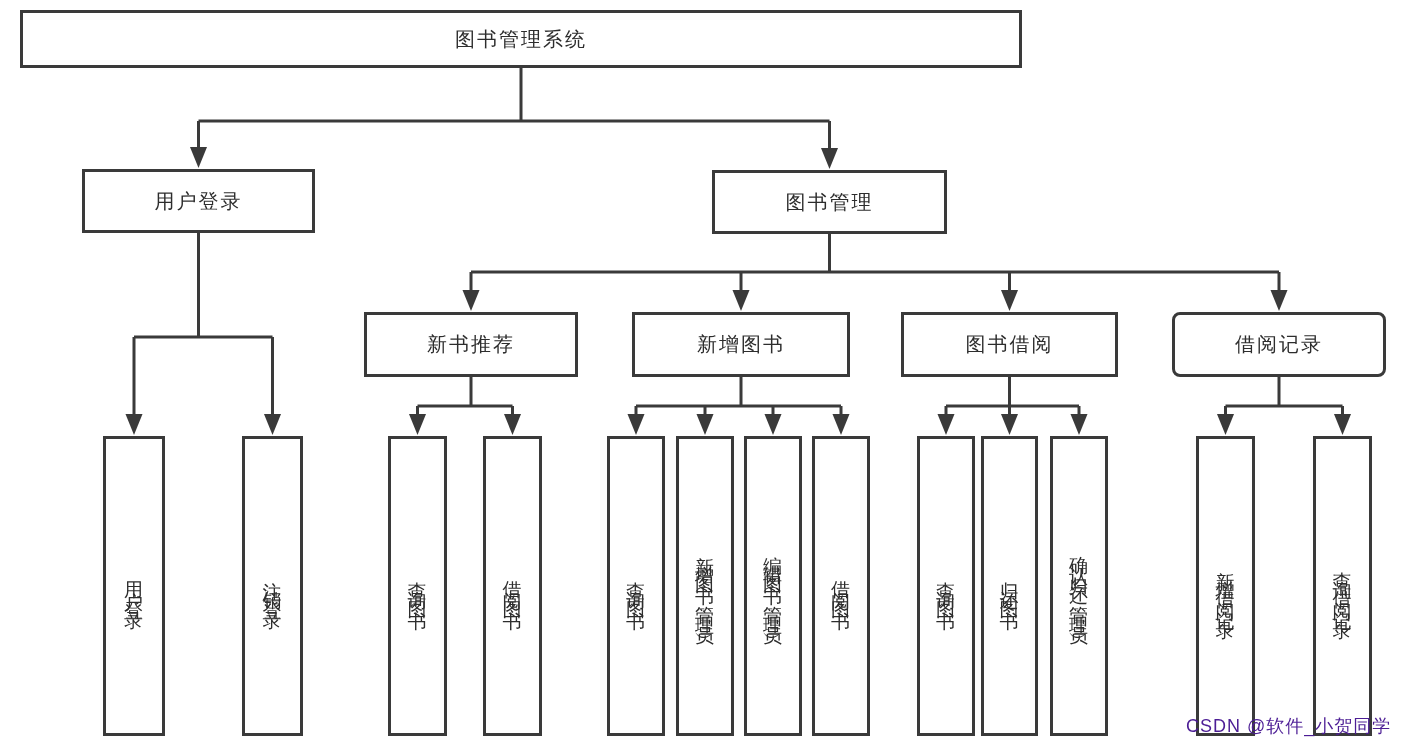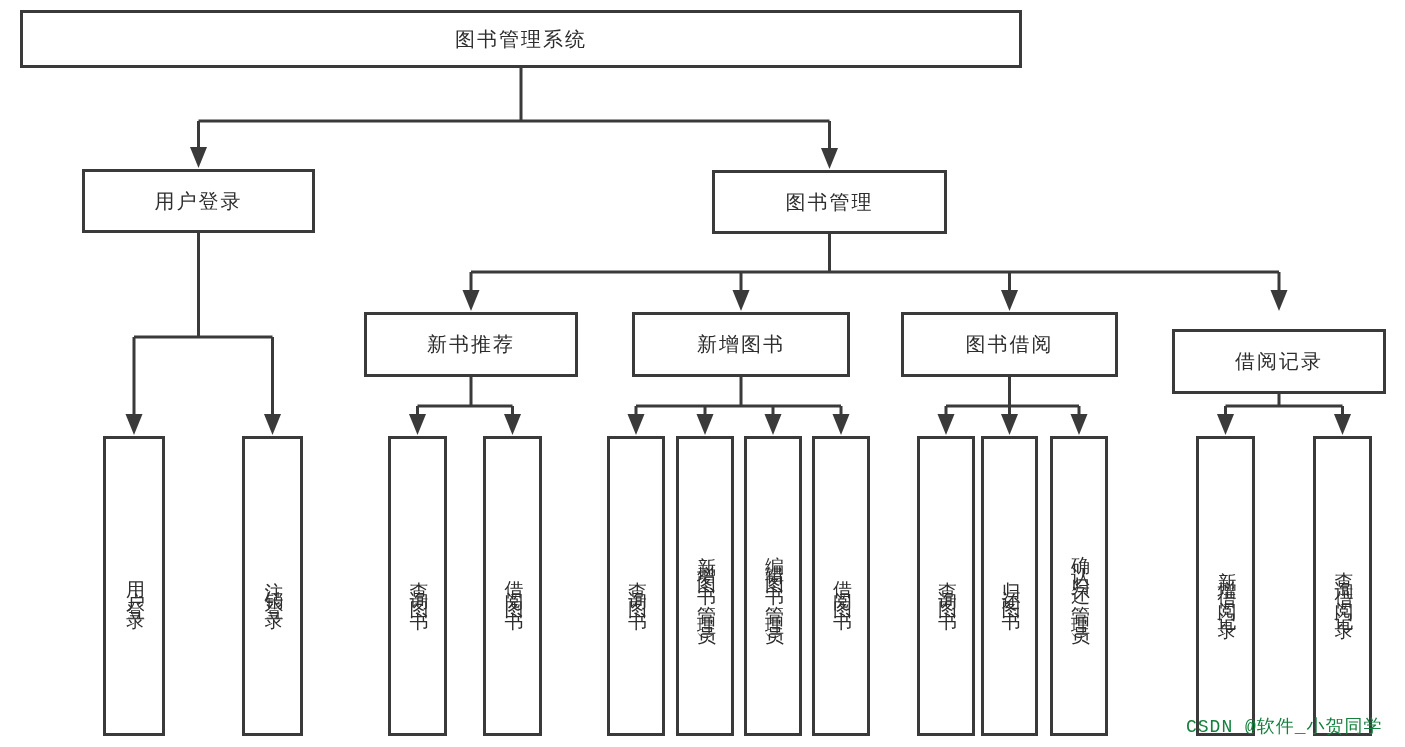--- a/index.html
+++ b/index.html
@@ -6,21 +6,20 @@
   body {
     width: 1405px; height: 747px;
     background: #ffffff;
     font-family: "Liberation Sans", "DejaVu Sans", sans-serif;
     overflow: hidden;
   }
   .stage {
     position: relative;
     width: 1158px; height: 747px;
     background: #ffffff;
-    font-family: Liberation Mono, monospace;
   }
   .wires {
     position: absolute; left: 0; top: 0;
     width: 1405px; height: 747px;
     z-index: 1;
   }
   .box {
     position: absolute;
     box-sizing: border-box;
     background: #ffffff;
@@ -37,21 +36,21 @@
     text-orientation: mixed;
     font-size: 19px;
     letter-spacing: 10px;
     line-height: 1;
   }
   .watermark {
     position: absolute;
     left: 1186px; top: 714px;
     font-size: 18px;
     letter-spacing: 1px;
-    color: #15803d;
+    color: #4c1d95;
     white-space: nowrap;
     z-index: 3;
   }
 </style>
 </head>
 <body>
 
 <div class="stage">
 
   <svg class="wires" viewBox="0 0 1405 747" aria-hidden="true">
@@ -98,21 +97,21 @@
 
   <div class="box h" style="left:712px; top:170px; width:235px; height:64px;">
     <span>图书管理</span>
   </div>
   <div class="box h" style="left:632px; top:312px; width:218px; height:65px;">
     <span>新增图书</span>
   </div>
   <div class="box h" style="left:901px; top:312px; width:217px; height:65px;">
     <span>图书借阅</span>
   </div>
-  <div class="box h" style="left:1172px; top:329px; width:214px; height:65px;">
+  <div class="box h" style="left:1172px; top:312px; width:214px; height:65px;border-radius:8px;">
     <span>借阅记录</span>
   </div>
 
   <div class="box v" style="left:103px; top:436px; width:62px; height:300px;">
     <span>用户登录</span>
   </div>
   <div class="box v" style="left:242px; top:436px; width:61px; height:300px;">
     <span>注销登录</span>
   </div>
 

